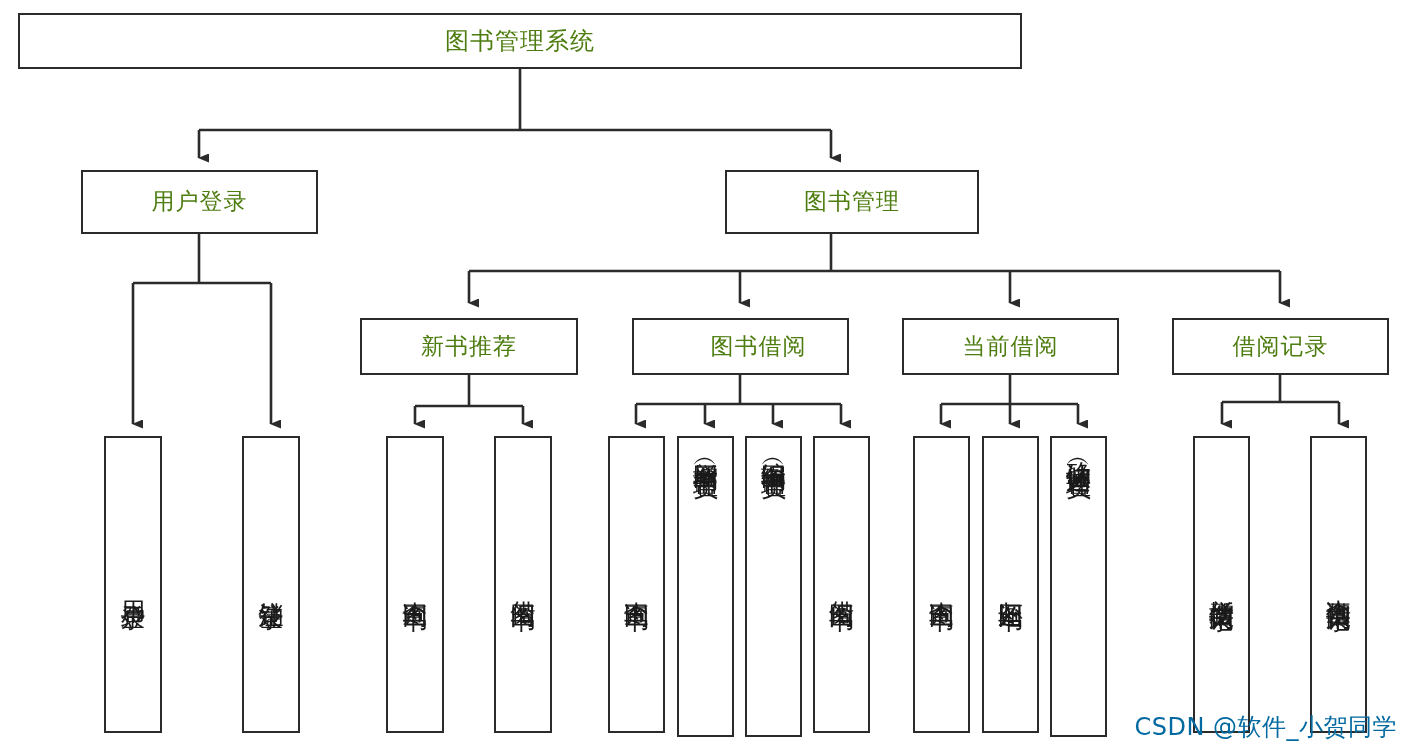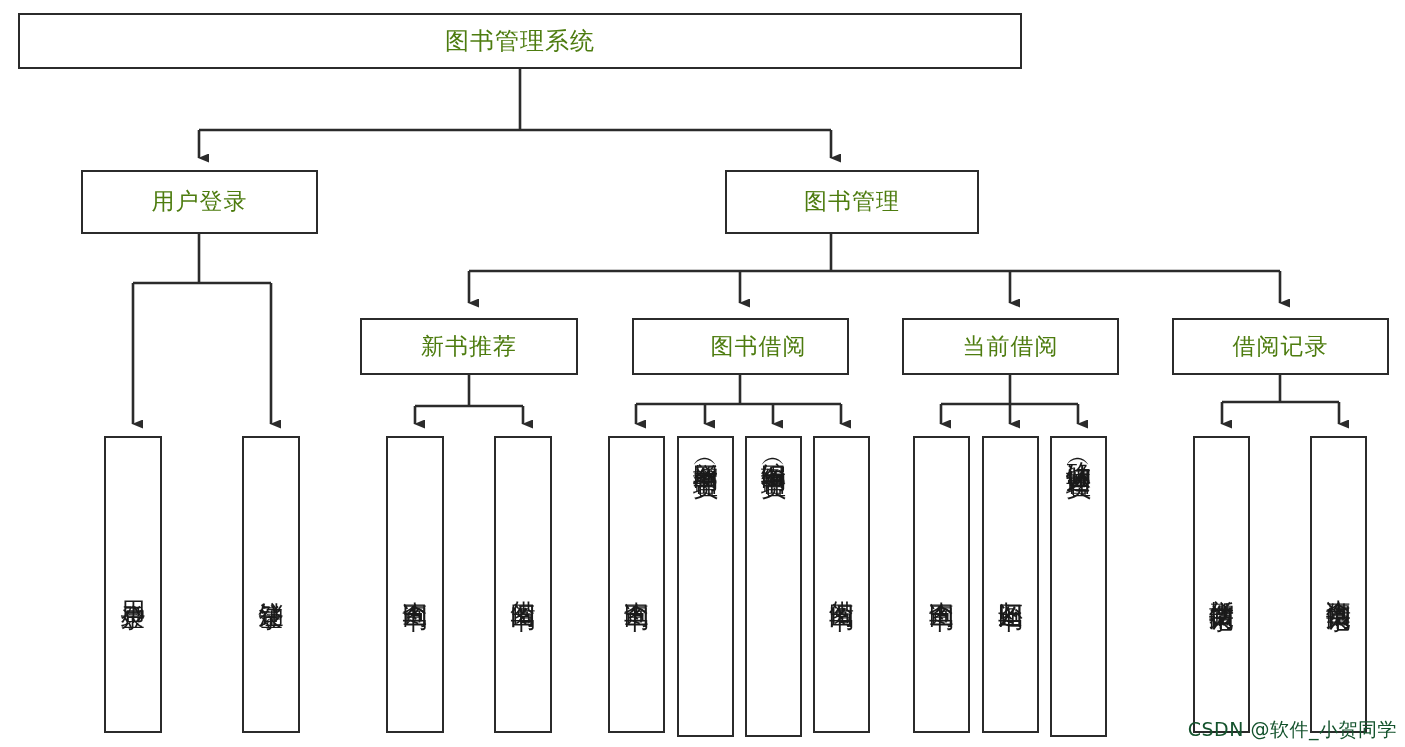--- a/index.html
+++ b/index.html
@@ -54,22 +54,22 @@
     background:#ffffff;
     display:flex;
     justify-content:center;
   }
   .leafwrap.mid{align-items:center;}
   .leafwrap.top{align-items:flex-start;padding-top:4px;}
   #watermark{
     position:absolute;
     right:8px;
     bottom:4px;
-    font-size:19px;
-    color:#14532d;
+    font-size:24px;
+    color:#0369a1;
     letter-spacing:0.5px;
     white-space:nowrap;
   }
 </style>
 </head>
 <body>
 
 <div id="canvas">
 
   <svg id="edges" viewBox="0 0 1405 747">

